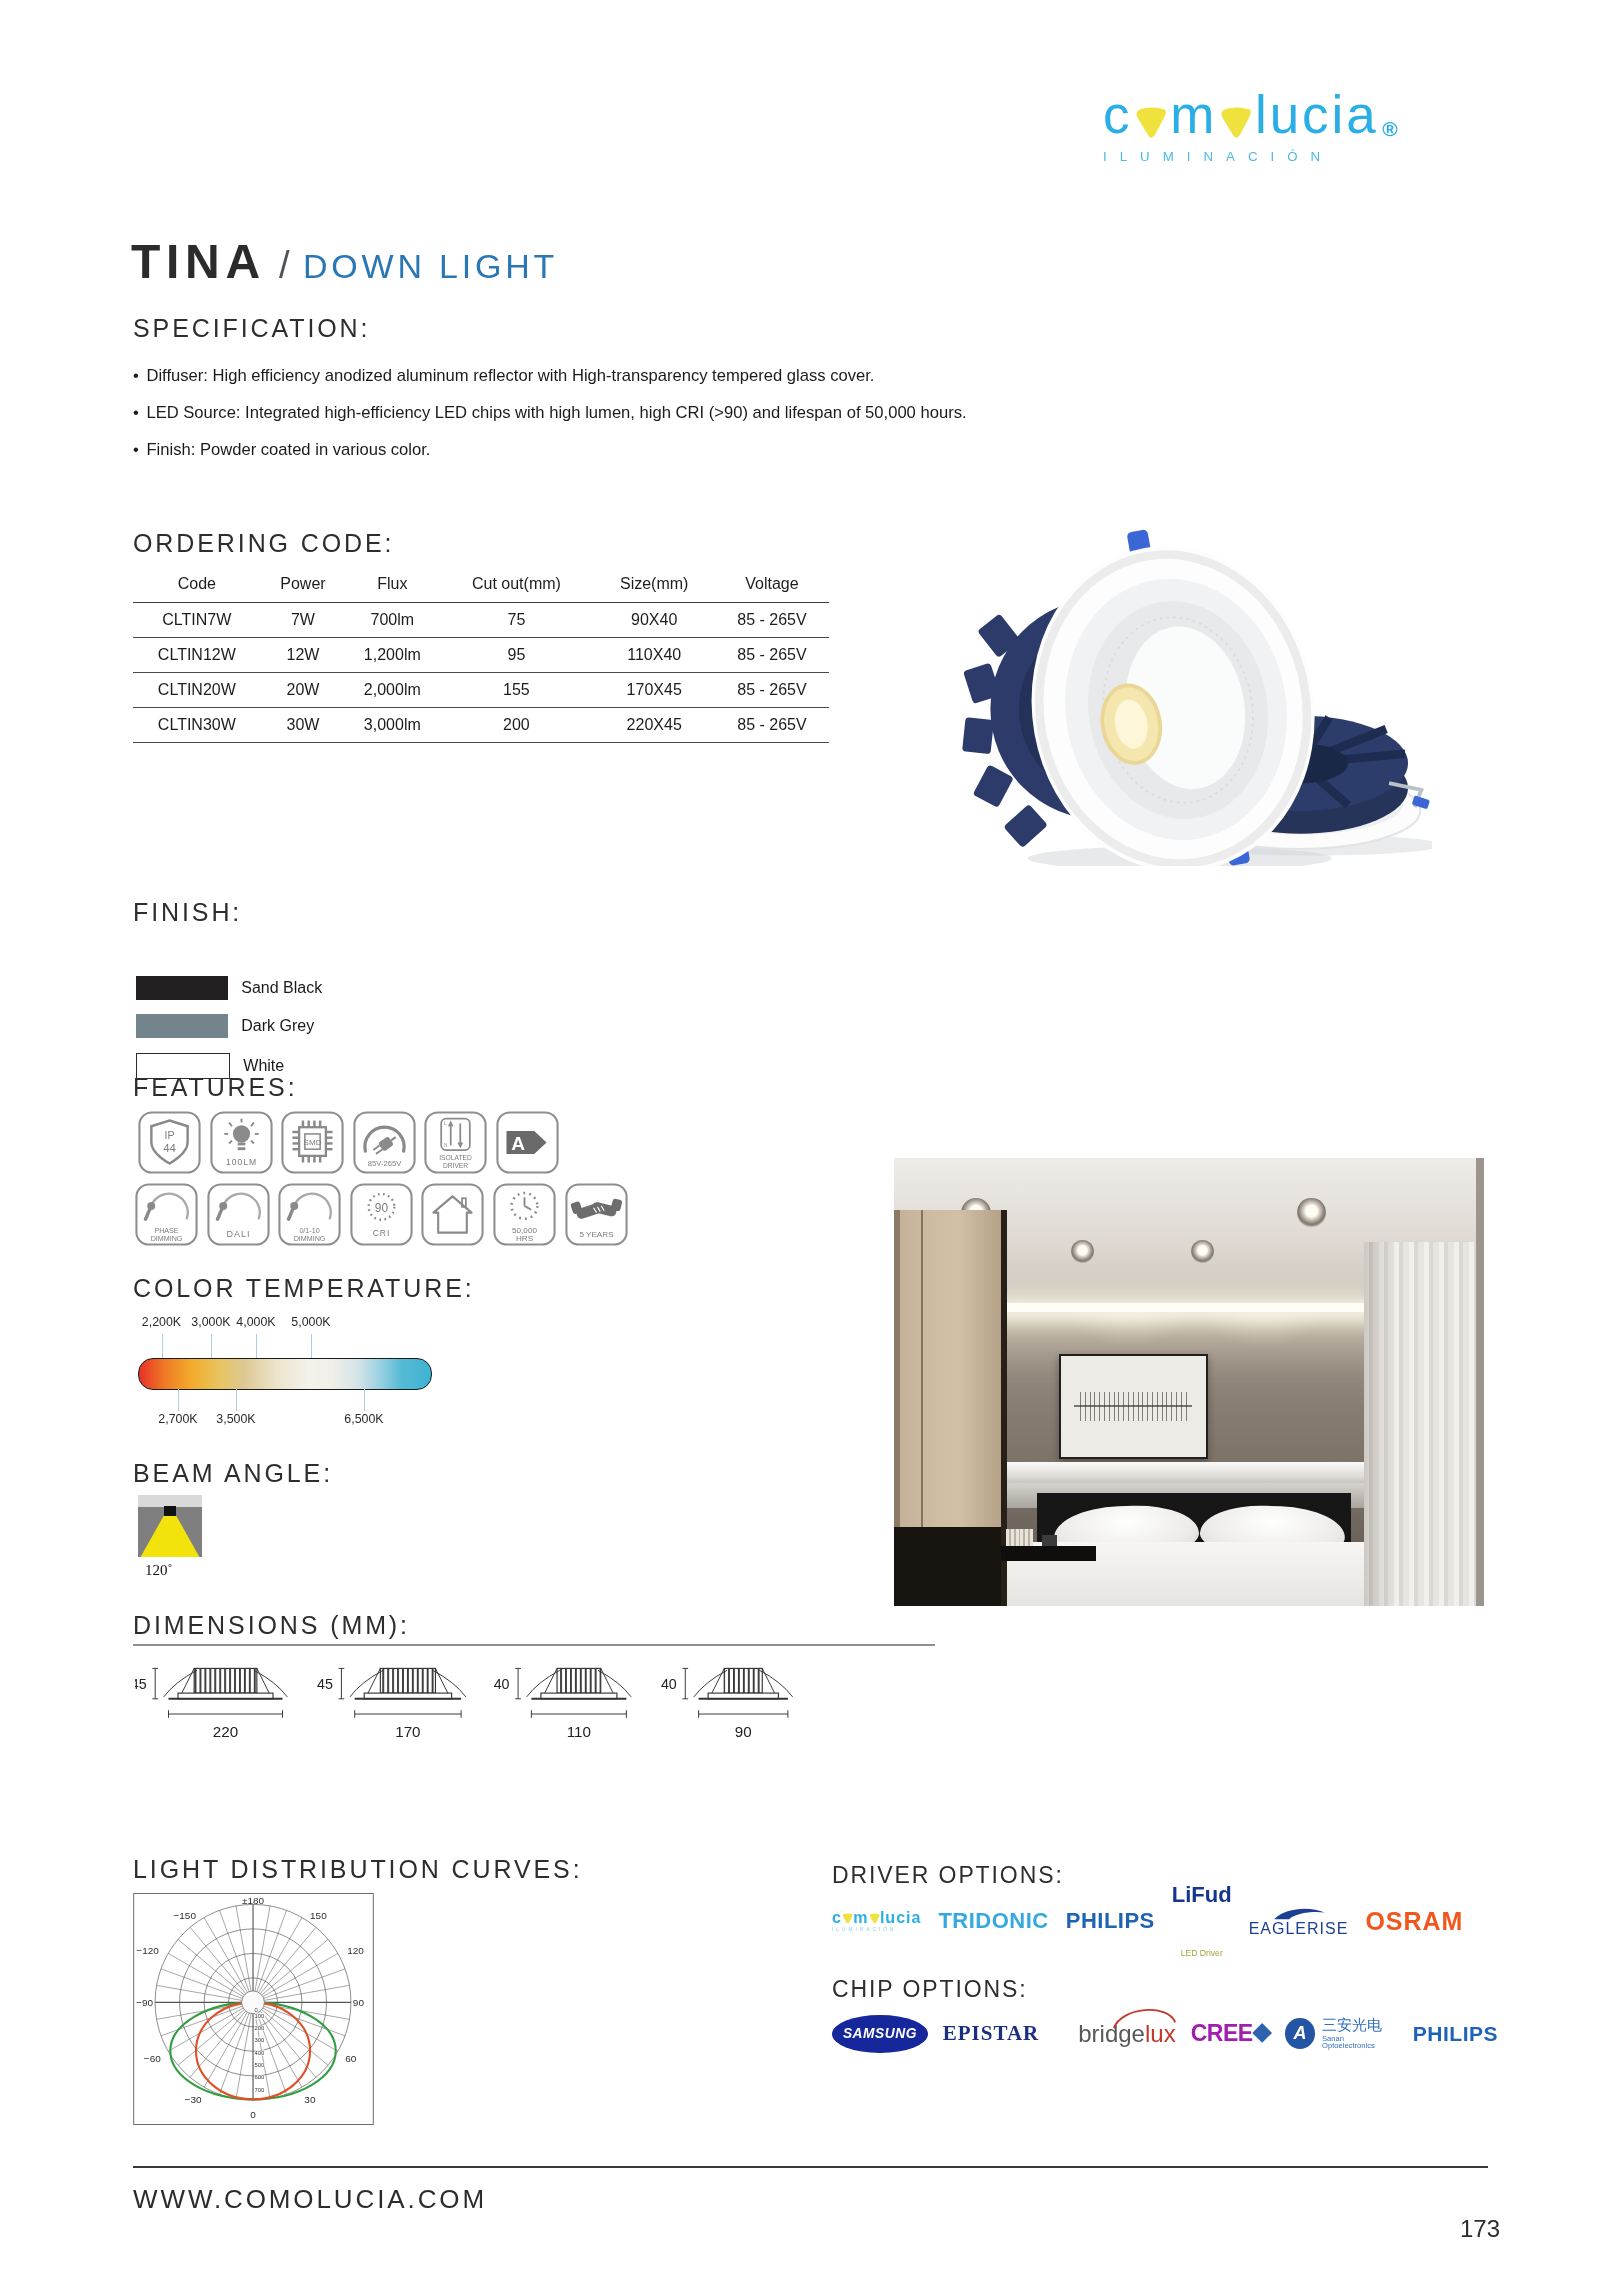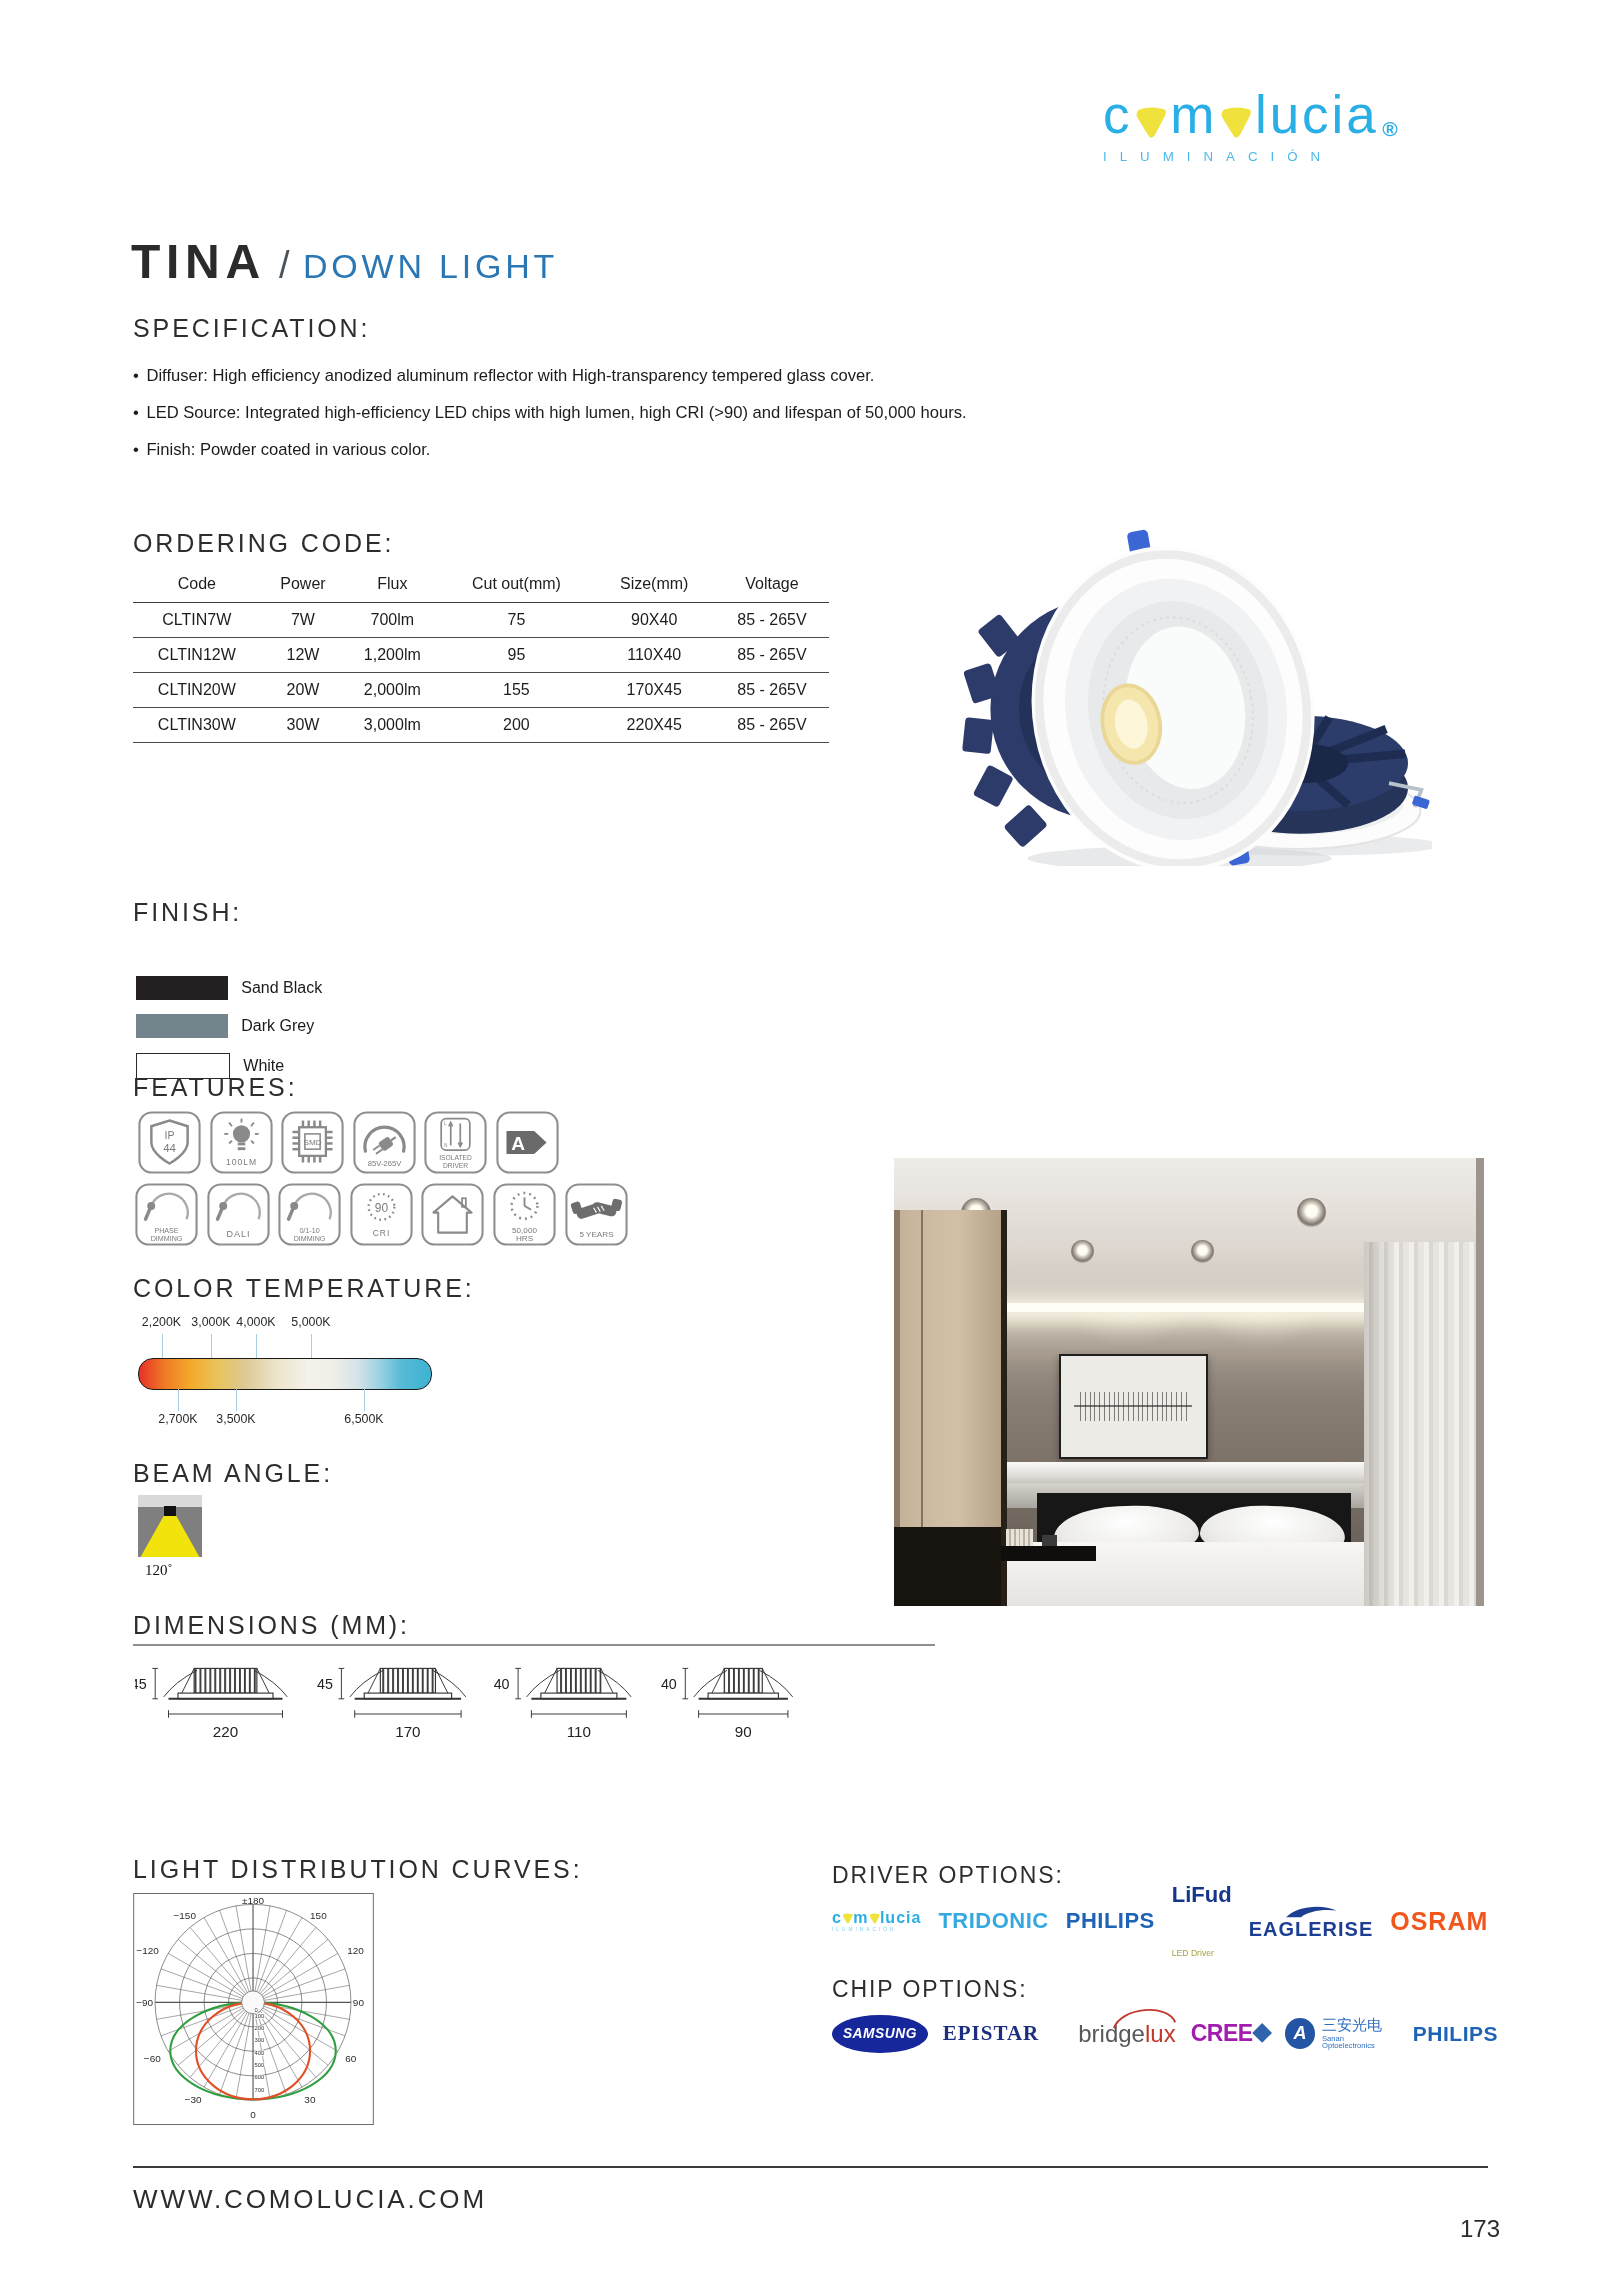--- a/index.html
+++ b/index.html
@@ -53,25 +53,25 @@
   .beam-val{font-family:"Liberation Serif",serif;font-size:15px;color:#111;}
   
   .foot-site{font-size:26px;letter-spacing:2.9px;color:#2c2c2c;}
   .foot-page{font-size:24px;color:#2c2c2c;}
   .rule{background:#8f8f8f;}
   
   .brand-row{display:flex;align-items:center;}
   .lg-tridonic{font-size:22px;font-weight:700;color:#35a8e0;letter-spacing:0.5px;}
   .lg-philips{font-size:22px;font-weight:700;color:#1f63b5;letter-spacing:0.5px;}
   .lg-osram{font-size:25px;font-weight:700;color:#f1571d;letter-spacing:1px;}
-  .lg-lifud{display:flex;flex-direction:column;line-height:1;gap:40px;}
+  .lg-lifud{display:flex;flex-direction:column;align-items:center;line-height:1;gap:40px;}
   .lg-lifud .a{font-size:22px;font-weight:700;color:#16368c;}
   .lg-lifud .b{font-size:8.6px;color:#a8a23b;margin-top:2.9px;}
   .lg-eagle{display:flex;flex-direction:column;align-items:center;line-height:1;}
-  .lg-eagle .txt{font-size:20px;font-weight:700;color:#1c3f94;letter-spacing:1px;}
+  .lg-eagle .txt{font-size:16px;font-weight:400;color:#1c3f94;letter-spacing:1px;}
   .lg-samsung{width:97px;height:38px;border-radius:50%;background:#15279b;display:flex;align-items:center;justify-content:center;}
   .lg-samsung span{color:#fff;font-size:13.8px;font-weight:700;font-style:italic;letter-spacing:0.5px;}
   .lg-epistar{font-family:"Liberation Serif",serif;font-size:21px;font-weight:700;color:#1b2f7e;letter-spacing:1px;}
   .lg-bridgelux{position:relative;font-size:24px;color:#57585a;margin-left:24px;}
   .lg-bridgelux .lux{color:#c0392b;}
   .lg-bridgelux svg{position:absolute;right:-3.8px;top:-15px;}
   .lg-cree{display:flex;align-items:center;gap:2.9px;}
   .lg-cree .txt{font-size:23px;font-weight:700;color:#a21caf;letter-spacing:-0.5px;}
   .lg-cree .dia{width:14.3px;height:14.3px;background:#2f63ae;transform:rotate(45deg);}
   .lg-sanan{display:flex;align-items:center;gap:6.7px;}

